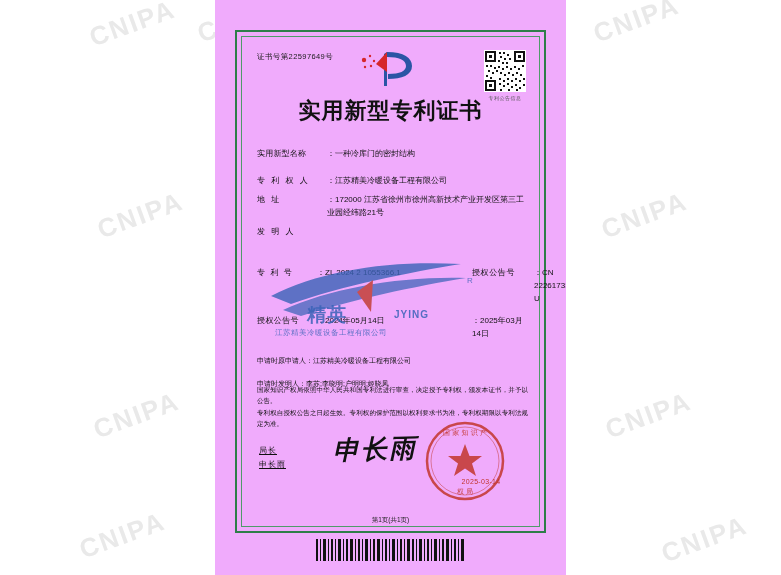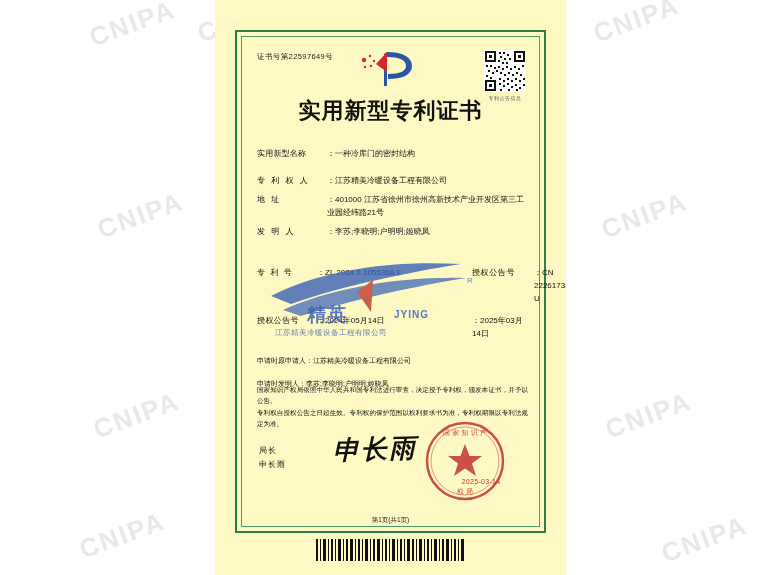--- a/index.html
+++ b/index.html
@@ -19,21 +19,21 @@
     height: 575px;
     background: #ffffff;
   }
   
   .sheet {
     position: absolute;
     left: 215px;
     top: 0px;
     width: 351px;
     height: 575px;
-    background: #fef9c3;
+    background: #f0abfc;
     overflow: hidden;
   }
   
   .wm {
     position: absolute;
     font-family: "Liberation Sans", sans-serif;
     font-weight: bold;
     color: #e9e9e9;
     letter-spacing: 2px;
     user-select: none;
@@ -168,20 +168,21 @@
   }
   .legal p { margin: 0; }
   .sig-label {
     position: absolute;
     left: 44px;
     top: 444px;
     font-size: 8px;
     color: #111;
     line-height: 1.8;
     letter-spacing: 1px;
+    text-decoration: underline;
   }
   .signature {
     position: absolute;
     left: 118px;
     top: 432px;
     font-family: "DejaVu Serif", serif;
     font-size: 26px;
     color: #111;
     font-weight: bold;
     font-style: italic;
@@ -386,26 +387,25 @@
         <div class="val">：<span>一种冷库门的密封结构</span></div>
       </div>
 
       <div class="row" style="margin-top:14px;">
         <div class="lbl">专 利 权 人</div>
         <div class="val">：<span>江苏精美冷暖设备工程有限公司</span></div>
       </div>
 
       <div class="row">
         <div class="lbl">地        址</div>
-        <div class="val">：<span>401000 江苏省徐州市徐州高新技术产业开发区第三工业园经纬路21号</span></div>
+        <div class="val">：<span>172000 江苏省徐州市徐州高新技术产业开发区第三工业园经纬路21号</span></div>
       </div>
 
       <div class="row">
         <div class="lbl">发 明 人</div>
-        <div class="val">：<span>李苏;李晓明;户明明;姬晓凤</span></div>
       </div>
 
       <div class="row2" style="margin-top:28px;">
         <div class="col-a">
           <div class="lbl-s">专 利 号</div>
           <div>：<span>ZL 2024 2 1055366.1</span></div>
         </div>
         <div class="col-b">
           <div class="lbl-s2">授权公告号</div>
           <div>：<span>CN 222617336 U</span></div>

